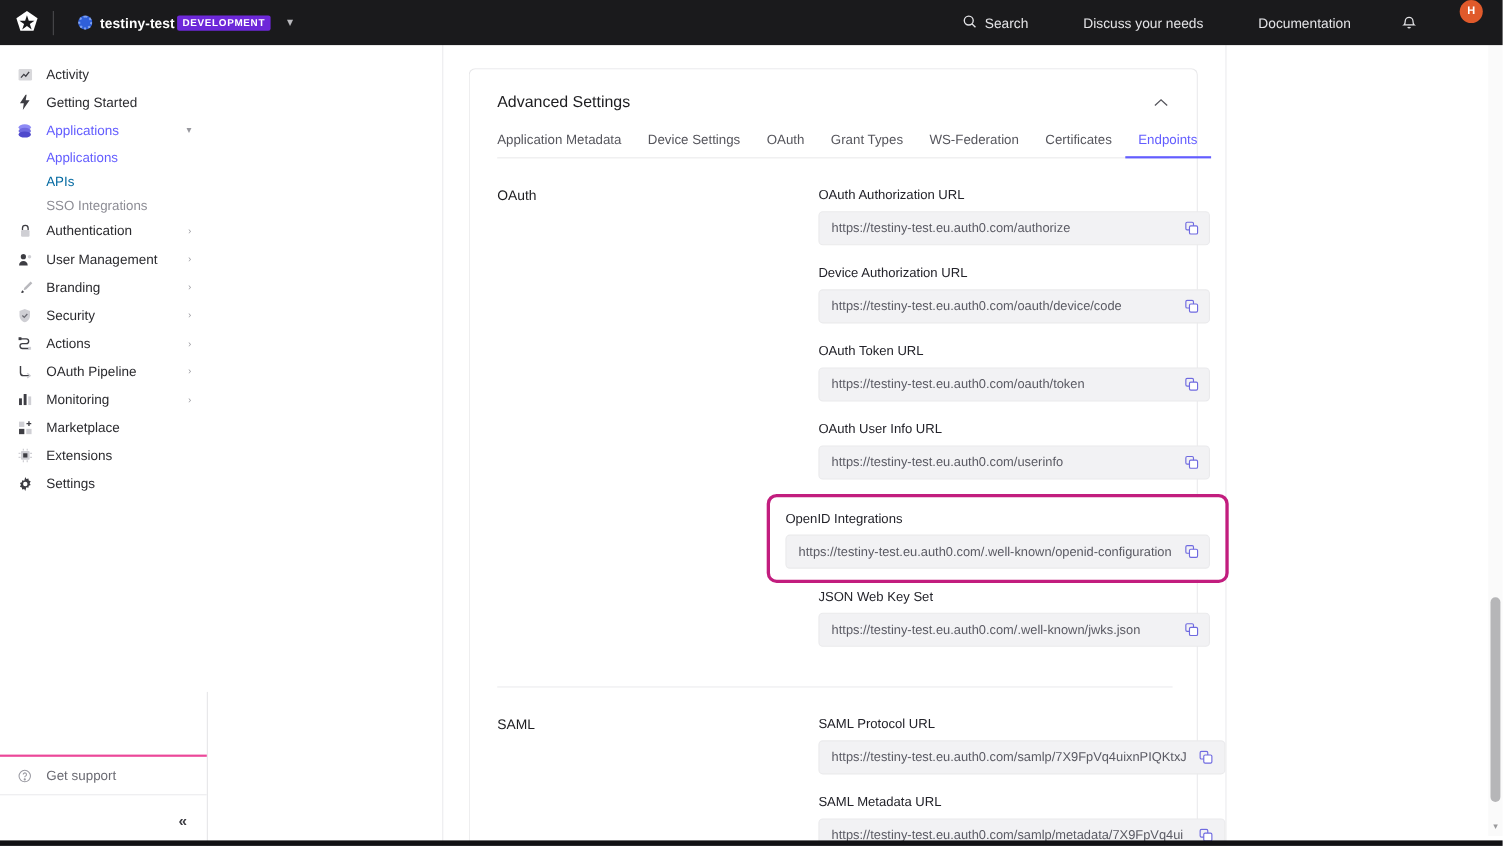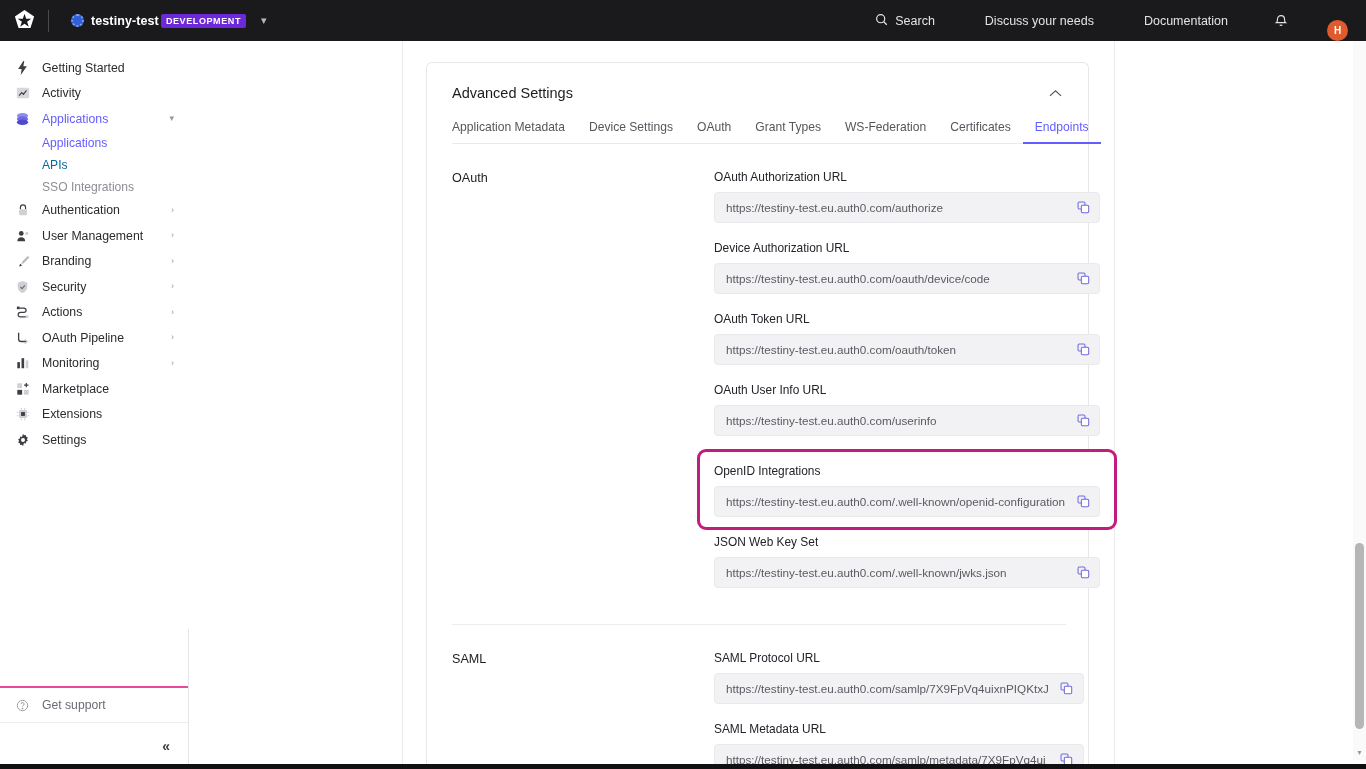--- a/index.html
+++ b/index.html
@@ -27,21 +27,21 @@
     border: 2px dotted #7da0f0;
   }
   .tenant-col { display: flex; flex-direction: row; gap: 2px; }
   .tenant-name { color: #fff; font-size: 12.5px; font-weight: 700; letter-spacing: .1px; }
   .tenant-badge {
     background: #6d28d9; color: #fff;
     font-size: 9px; font-weight: 700; letter-spacing: .6px;
     padding: 2px 5px; border-radius: 2px; align-self: flex-start;
   }
   .tb-caret { color: #b9b9bd; font-size: 11px; margin-left: 8px; }
-  .tb-right { margin-left: auto; display: flex; align-items: flex-end; gap: 16px; padding-right: 18px; }
+  .tb-right { margin-left: auto; display: flex; align-items: flex-start; gap: 16px; padding-right: 18px; }
   .tb-item {
     color: #e3e3e6; font-size: 12.5px;
     padding: 0 17px; display: flex; align-items: center; gap: 7px;
     height: 41px; cursor: pointer;
   }
   .tb-bell { padding: 0 13px; display: flex; align-items: center; height: 41px; cursor: pointer; }
   .avatar {
     width: 21px; height: 21px; border-radius: 50%;
     background: #e05a2b; color: #fff;
     font-size: 10px; font-weight: 700;
@@ -146,21 +146,21 @@
 
   .section {
     display: flex;
     padding: 26px 22px 0 25px;
   }
   .section-label {
     width: 262px; flex-shrink: 0;
     font-size: 12.6px; color: #1d1d20; padding-top: 1px;
   }
   .fields { flex: 1; display: flex; flex-direction: column; }
-  .field { margin-bottom: 18px; position: relative; }
+  .field { margin-bottom: 18px; position: relative; margin-left: 30px; }
   .field-label {
     font-size: 11.9px; color: #23232a;
     margin-bottom: 8px; display: block;
   }
   .input-wrap {
     position: relative;
     height: 31px;
     background: #f2f2f4;
     border: 1px solid #eaeaec;
     border-radius: 4px;
@@ -255,35 +255,35 @@
     </div>
     <div class="avatar">H</div>
   </div>
 </div>
 
 <div class="sidebar">
   <div class="nav-scroll">
 
     <div class="nav-item">
       <span class="nav-ico">
+        <svg width="14" height="14" viewBox="0 0 16 16">
+            <rect x="1" y="2" width="14" height="12" rx="1.5" fill="#d8d8db"></rect>
+            <path d="M3.5 11l3-3.5 2 2 3.5-4.5" stroke="#3d3d43" stroke-width="1.3" fill="none"></path>
+          </svg>
+      </span>
+      <span class="nav-label">Activity</span>
+    </div>
+
+    <div class="nav-item">
+      <span class="nav-ico">
         <svg width="13" height="14" viewBox="0 0 14 16" fill="#3d3d43">
             <path d="M8 0L2 9h4l-1 7 7-10H8l1-6z"></path>
           </svg>
       </span>
       <span class="nav-label">Getting Started</span>
-    </div>
-
-    <div class="nav-item">
-      <span class="nav-ico">
-        <svg width="14" height="14" viewBox="0 0 16 16">
-            <rect x="1" y="2" width="14" height="12" rx="1.5" fill="#d8d8db"></rect>
-            <path d="M3.5 11l3-3.5 2 2 3.5-4.5" stroke="#3d3d43" stroke-width="1.3" fill="none"></path>
-          </svg>
-      </span>
-      <span class="nav-label">Activity</span>
     </div>
 
     <div class="nav-item active">
       <span class="nav-ico">
         <svg width="15" height="14" viewBox="0 0 16 15">
           <ellipse cx="8" cy="4" rx="6" ry="3" fill="#8e8bf5"></ellipse>
           <ellipse cx="8" cy="7.5" rx="6" ry="3" fill="#6f6ae0"></ellipse>
           <ellipse cx="8" cy="11" rx="6" ry="3" fill="#4f49cc"></ellipse>
         </svg>
       </span>

